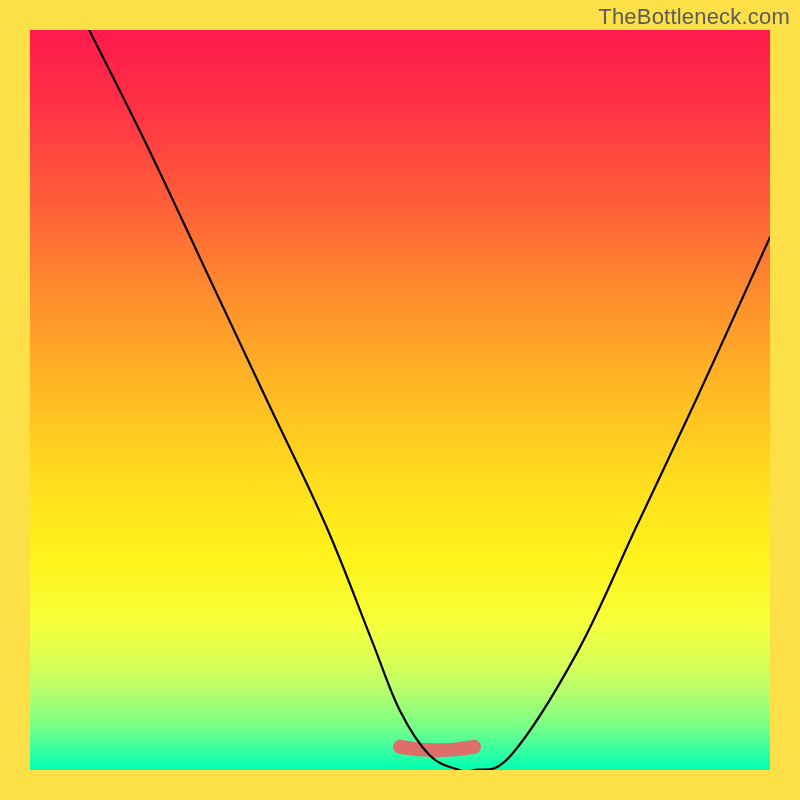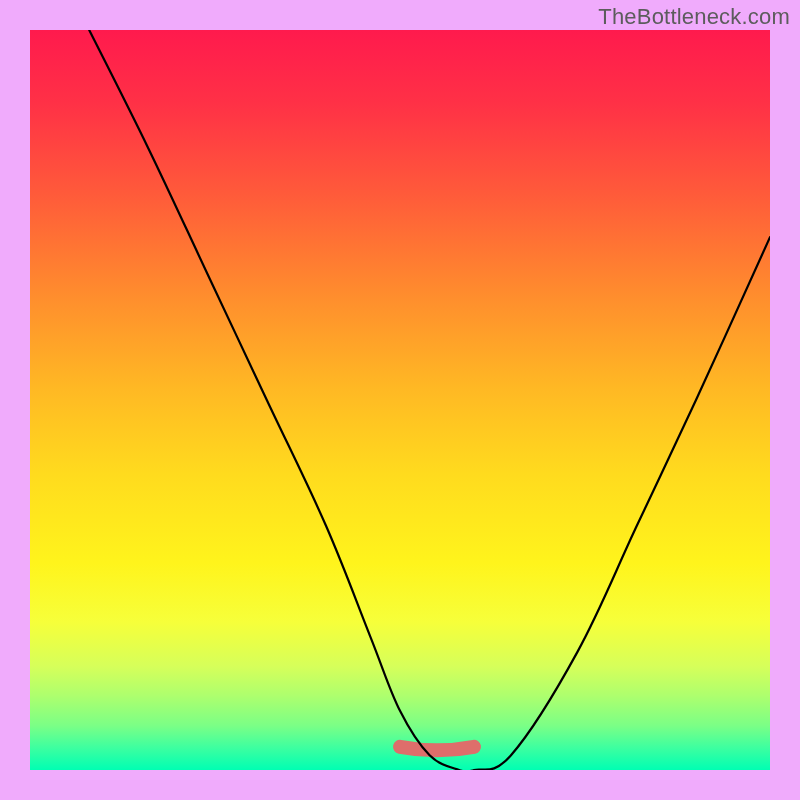--- a/index.html
+++ b/index.html
@@ -8,21 +8,21 @@
     width: 800px;
     height: 800px;
     overflow: hidden;
     background: #000;
     font-family: Arial, Helvetica, sans-serif;
   }
   .frame {
     position: relative;
     width: 800px;
     height: 800px;
-    background: #f0abfc;
+    background: #fde047;
   }
   .plot-area {
     position: absolute;
     left: 30px;
     top: 30px;
     width: 740px;
     height: 740px;
     overflow: hidden;
   }
   .gradient-bg {

